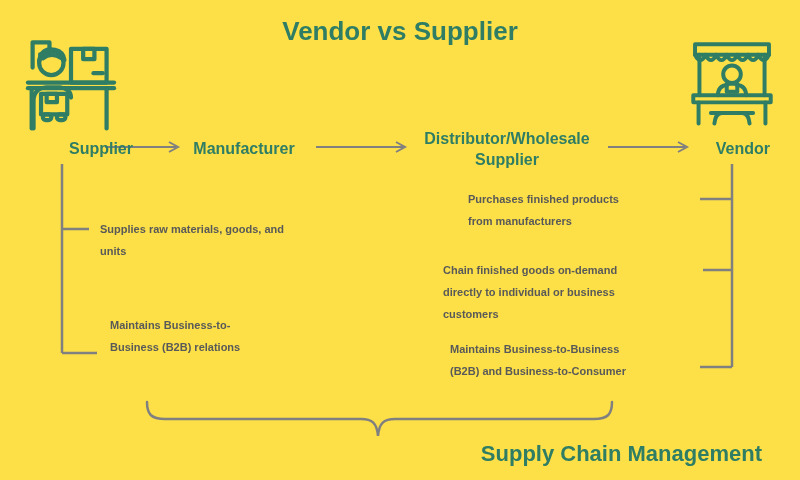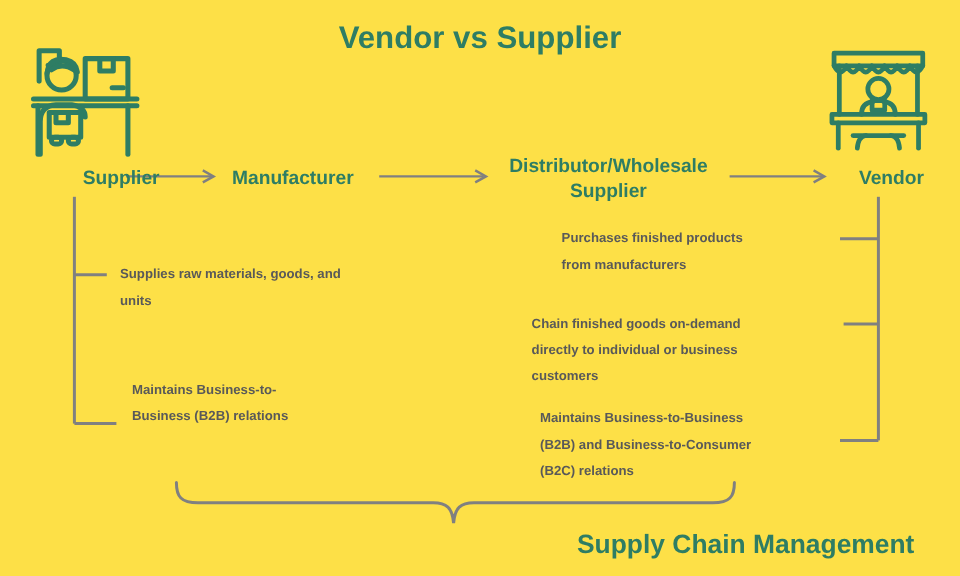--- a/index.html
+++ b/index.html
@@ -136,18 +136,17 @@
     <div>from manufacturers</div>
   </div>
   <div class="abs desc" style="left:443px;top:259px;">
     <div>Chain finished goods on-demand</div>
     <div>directly to individual or business</div>
     <div>customers</div>
   </div>
   <div class="abs desc" style="left:450px;top:338px;">
     <div>Maintains Business-to-Business</div>
     <div>(B2B) and Business-to-Consumer</div>
-    <div>(B2C) relations</div>
   </div>
 
   <div class="abs footer-label">Supply Chain Management</div>
 
 </div>
 
 </body></html>

